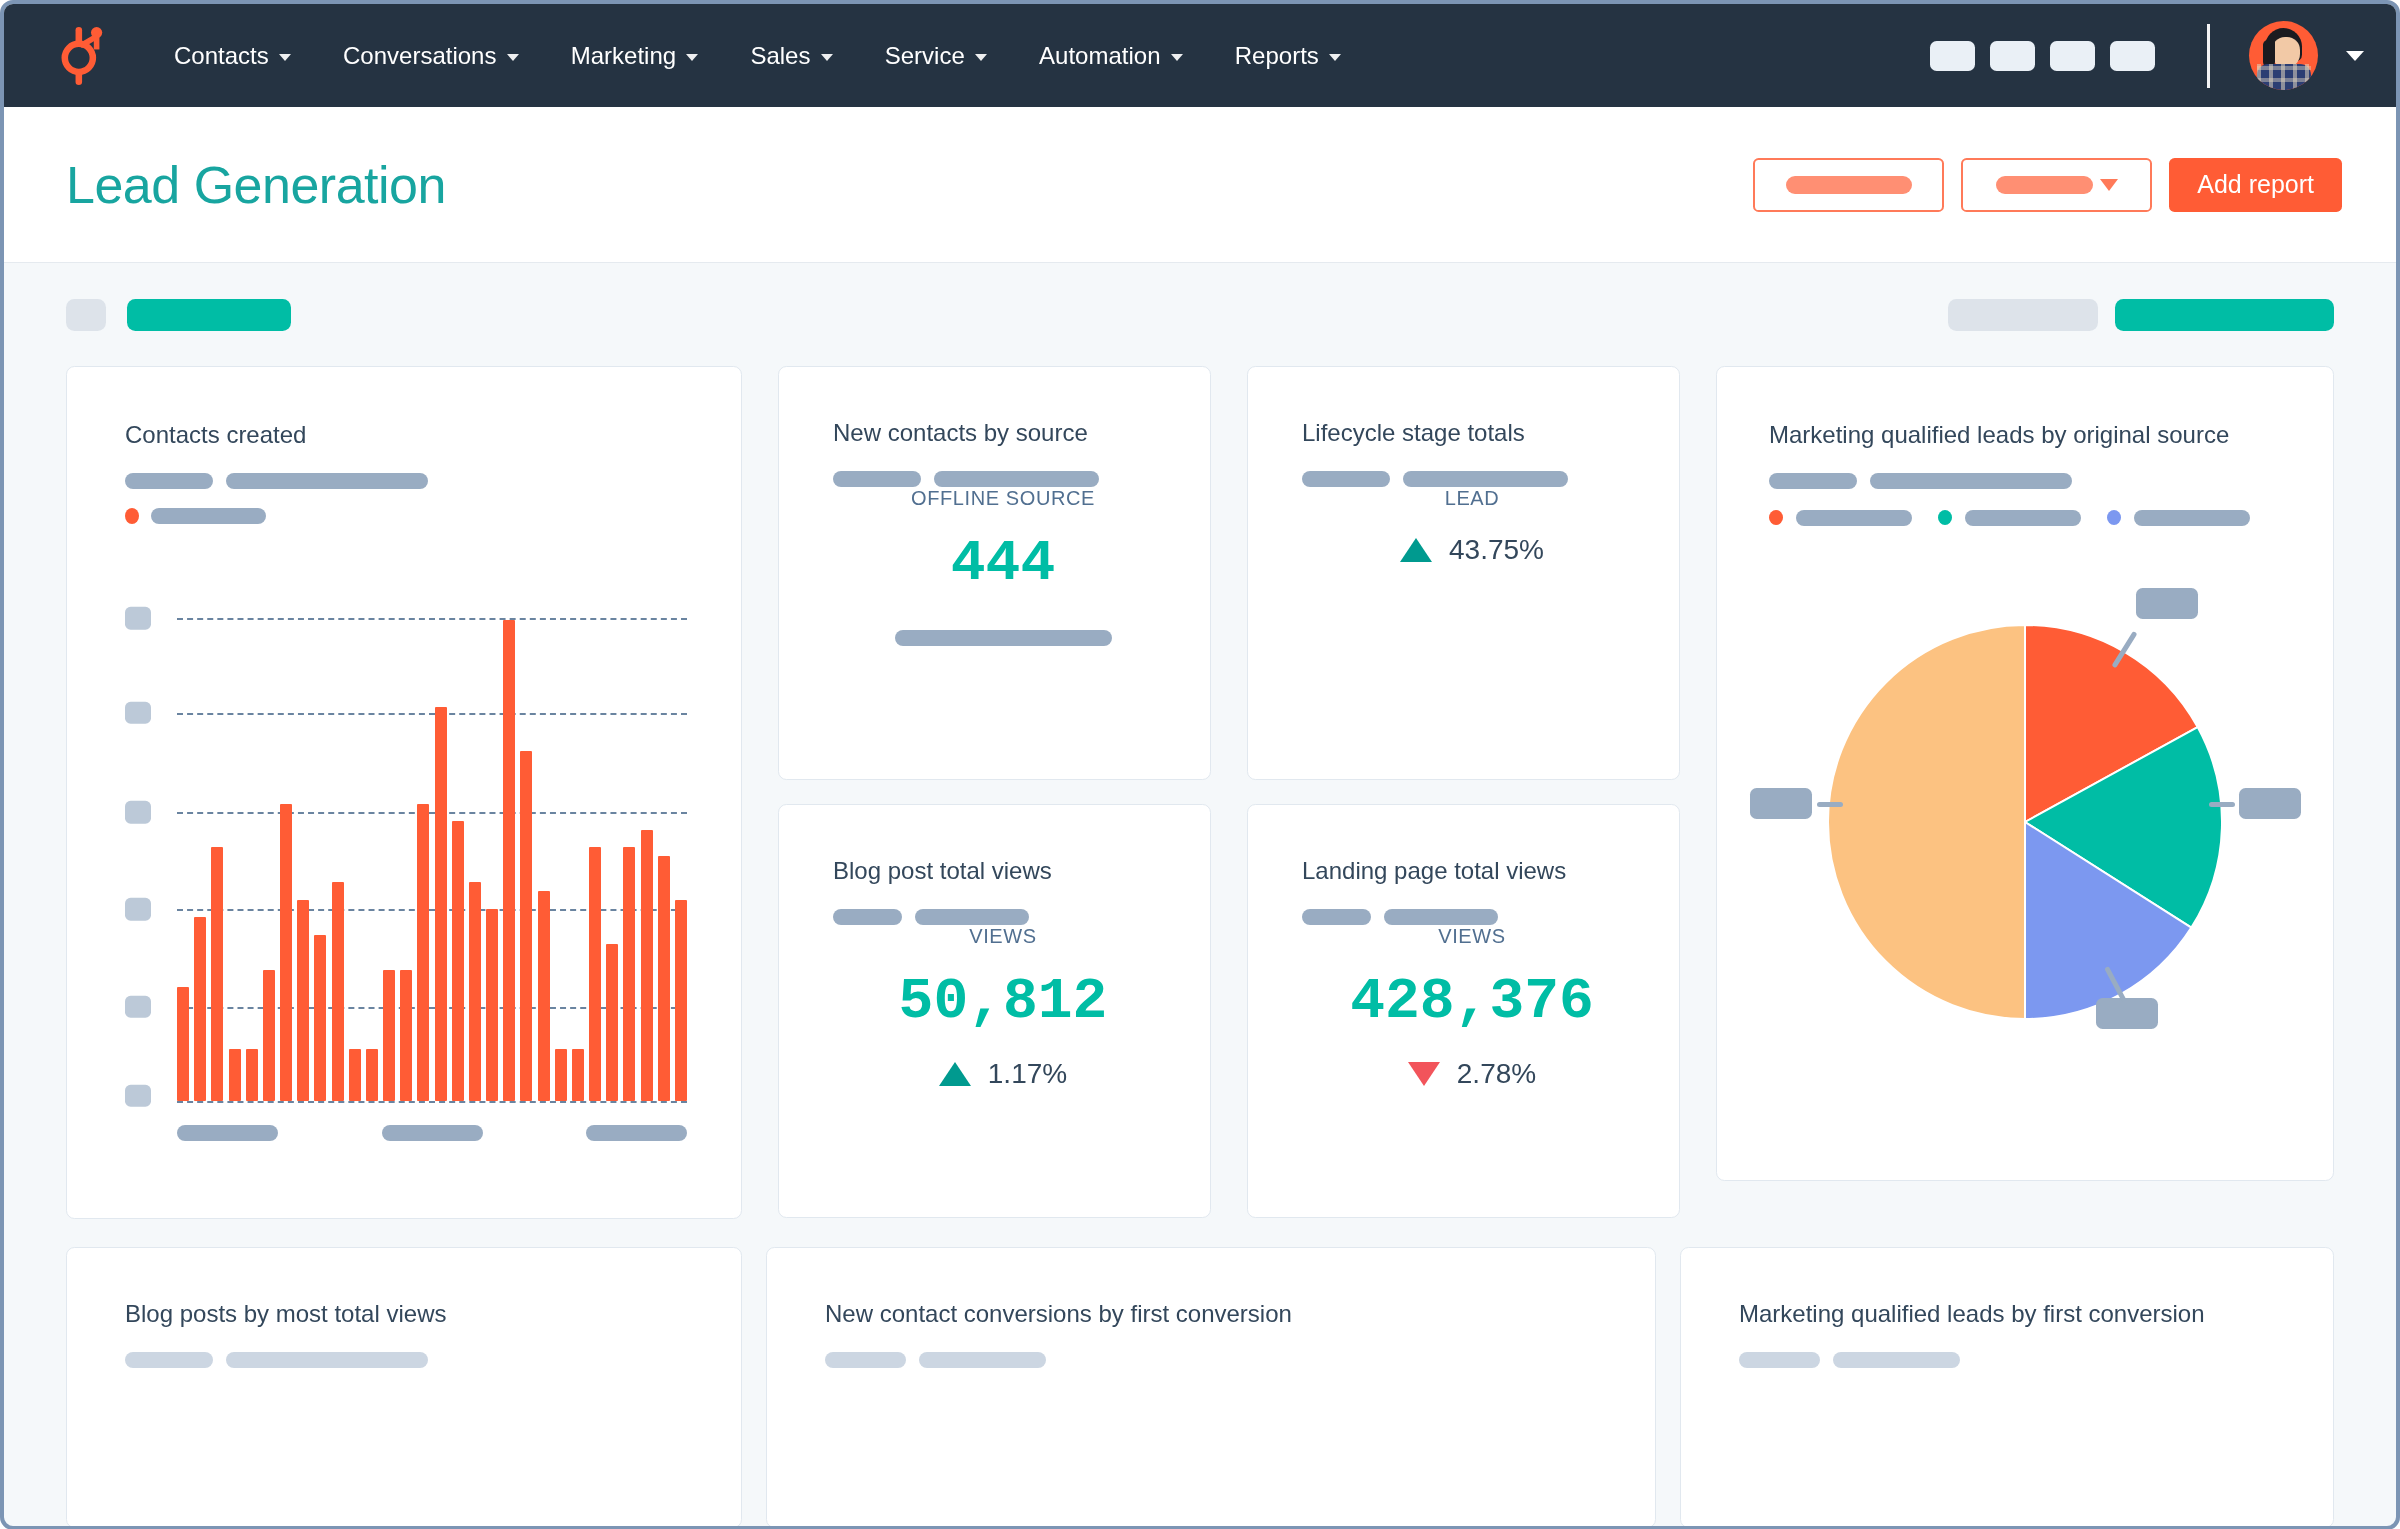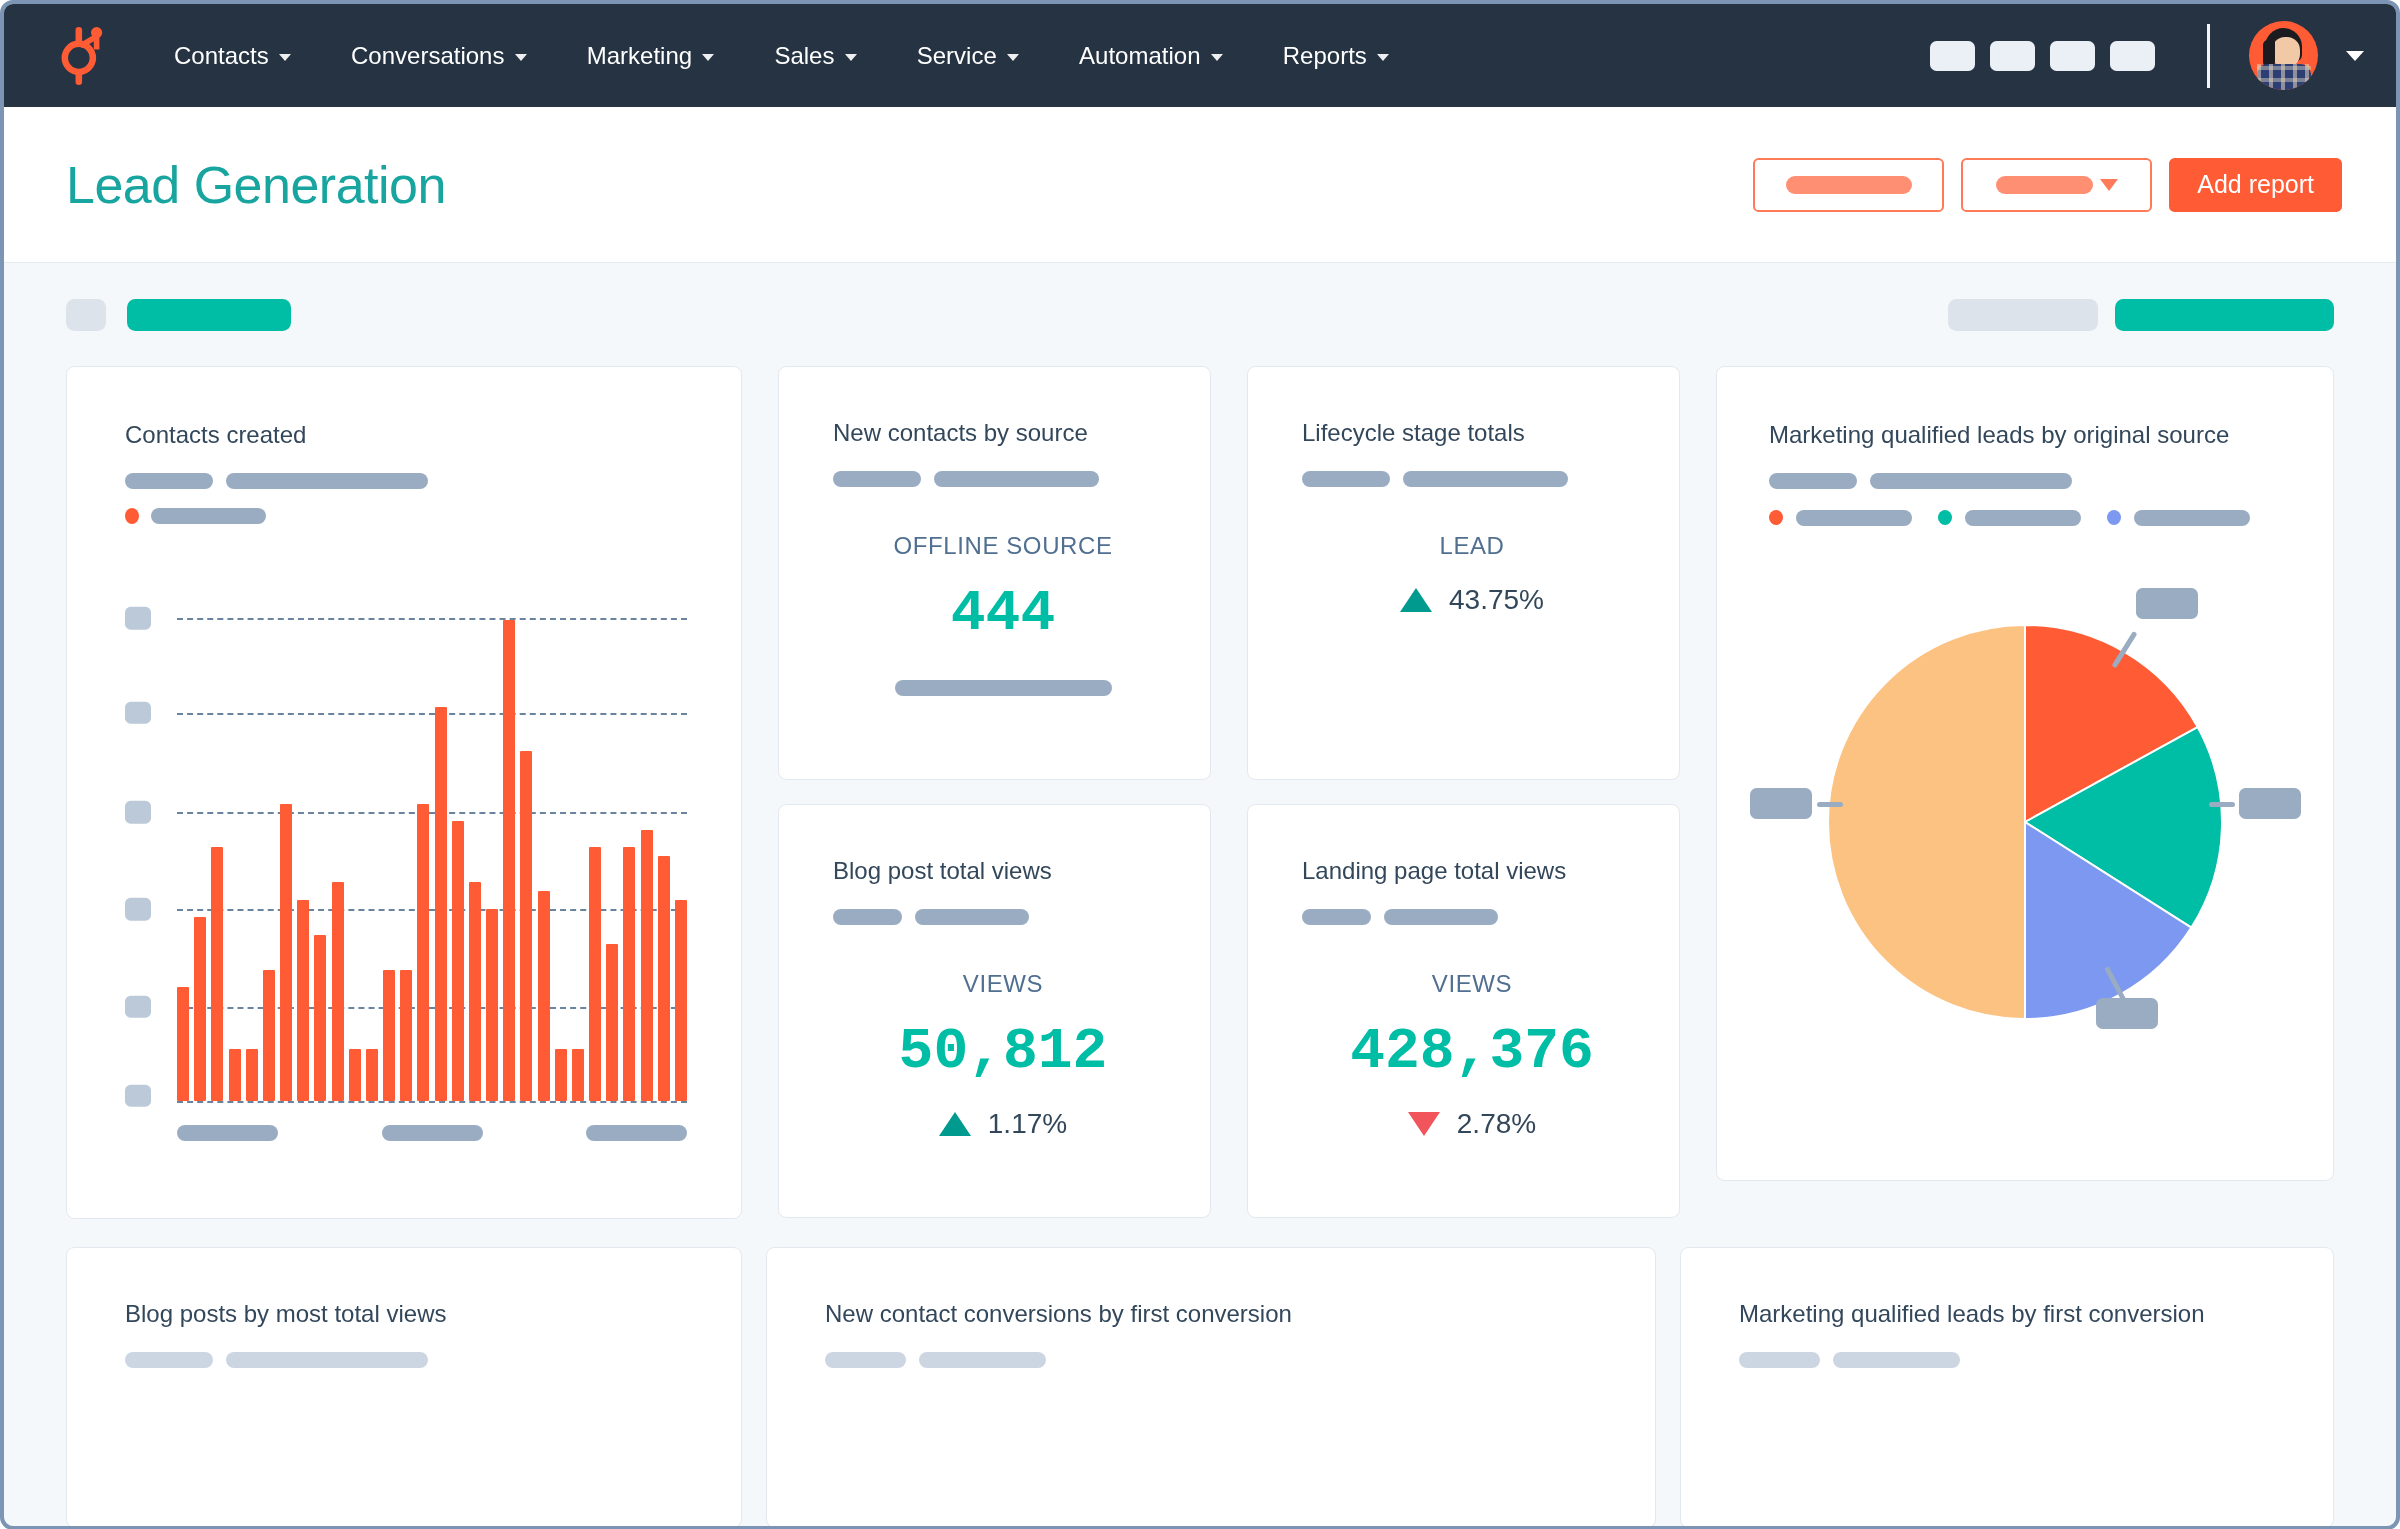--- a/index.html
+++ b/index.html
@@ -28,21 +28,21 @@
     position: relative;
     z-index: 5;
   }
   .logo {
     width: 51px; height: 58px;
     position: relative;
     margin-right: 39px;
     flex: 0 0 auto;
   }
   .logo svg { display:block; }
-  .navlinks { display: flex; align-items: flex-start; gap: 8px; }
+  .navlinks { display: flex; align-items: flex-start; gap: 0; }
   .navlink {
     display: flex; align-items: center; gap: 10.3px;
     color: #ffffff;
     font-size: 24px;
     padding: 9.4px 26px;
     white-space: nowrap;
     cursor: pointer;
   }
   .caret-down {
     width: 0; height: 0;
@@ -224,22 +224,22 @@
     width: 510px;
     display: flex; justify-content: space-between;
   }
   .x-lab { width: 101px; height: 16px; background: #99acc2; border-radius: 9.4px; }
 
   
   .col-kpi { width: 433px; display: flex; flex-direction: column; gap: 24px; }
   .kpi-card { height: 414px; padding: 52px 37px 0 54px; }
   .kpi-sks { margin-top: 24px; display: flex; gap: 13px; }
   .kpi-unit {
-    margin-top: 45px; text-align: center;
-    font-size: 24px; color: #516f90; letter-spacing: 0.6px;
+    text-align: center;
+    font-size: 20px; color: #516f90; letter-spacing: 0.6px;
   }
   .kpi-value {
     margin-top: 20.6px; text-align: center;
     font-size: 58px; font-weight: 700; color: #00bda5; font-family: Liberation Mono, monospace;
   }
   .kpi-bar {
     margin: 34px auto 0;
     width: 217px; height: 16px; background: #99acc2; border-radius: 9.4px;
   }
   .kpi-delta {

